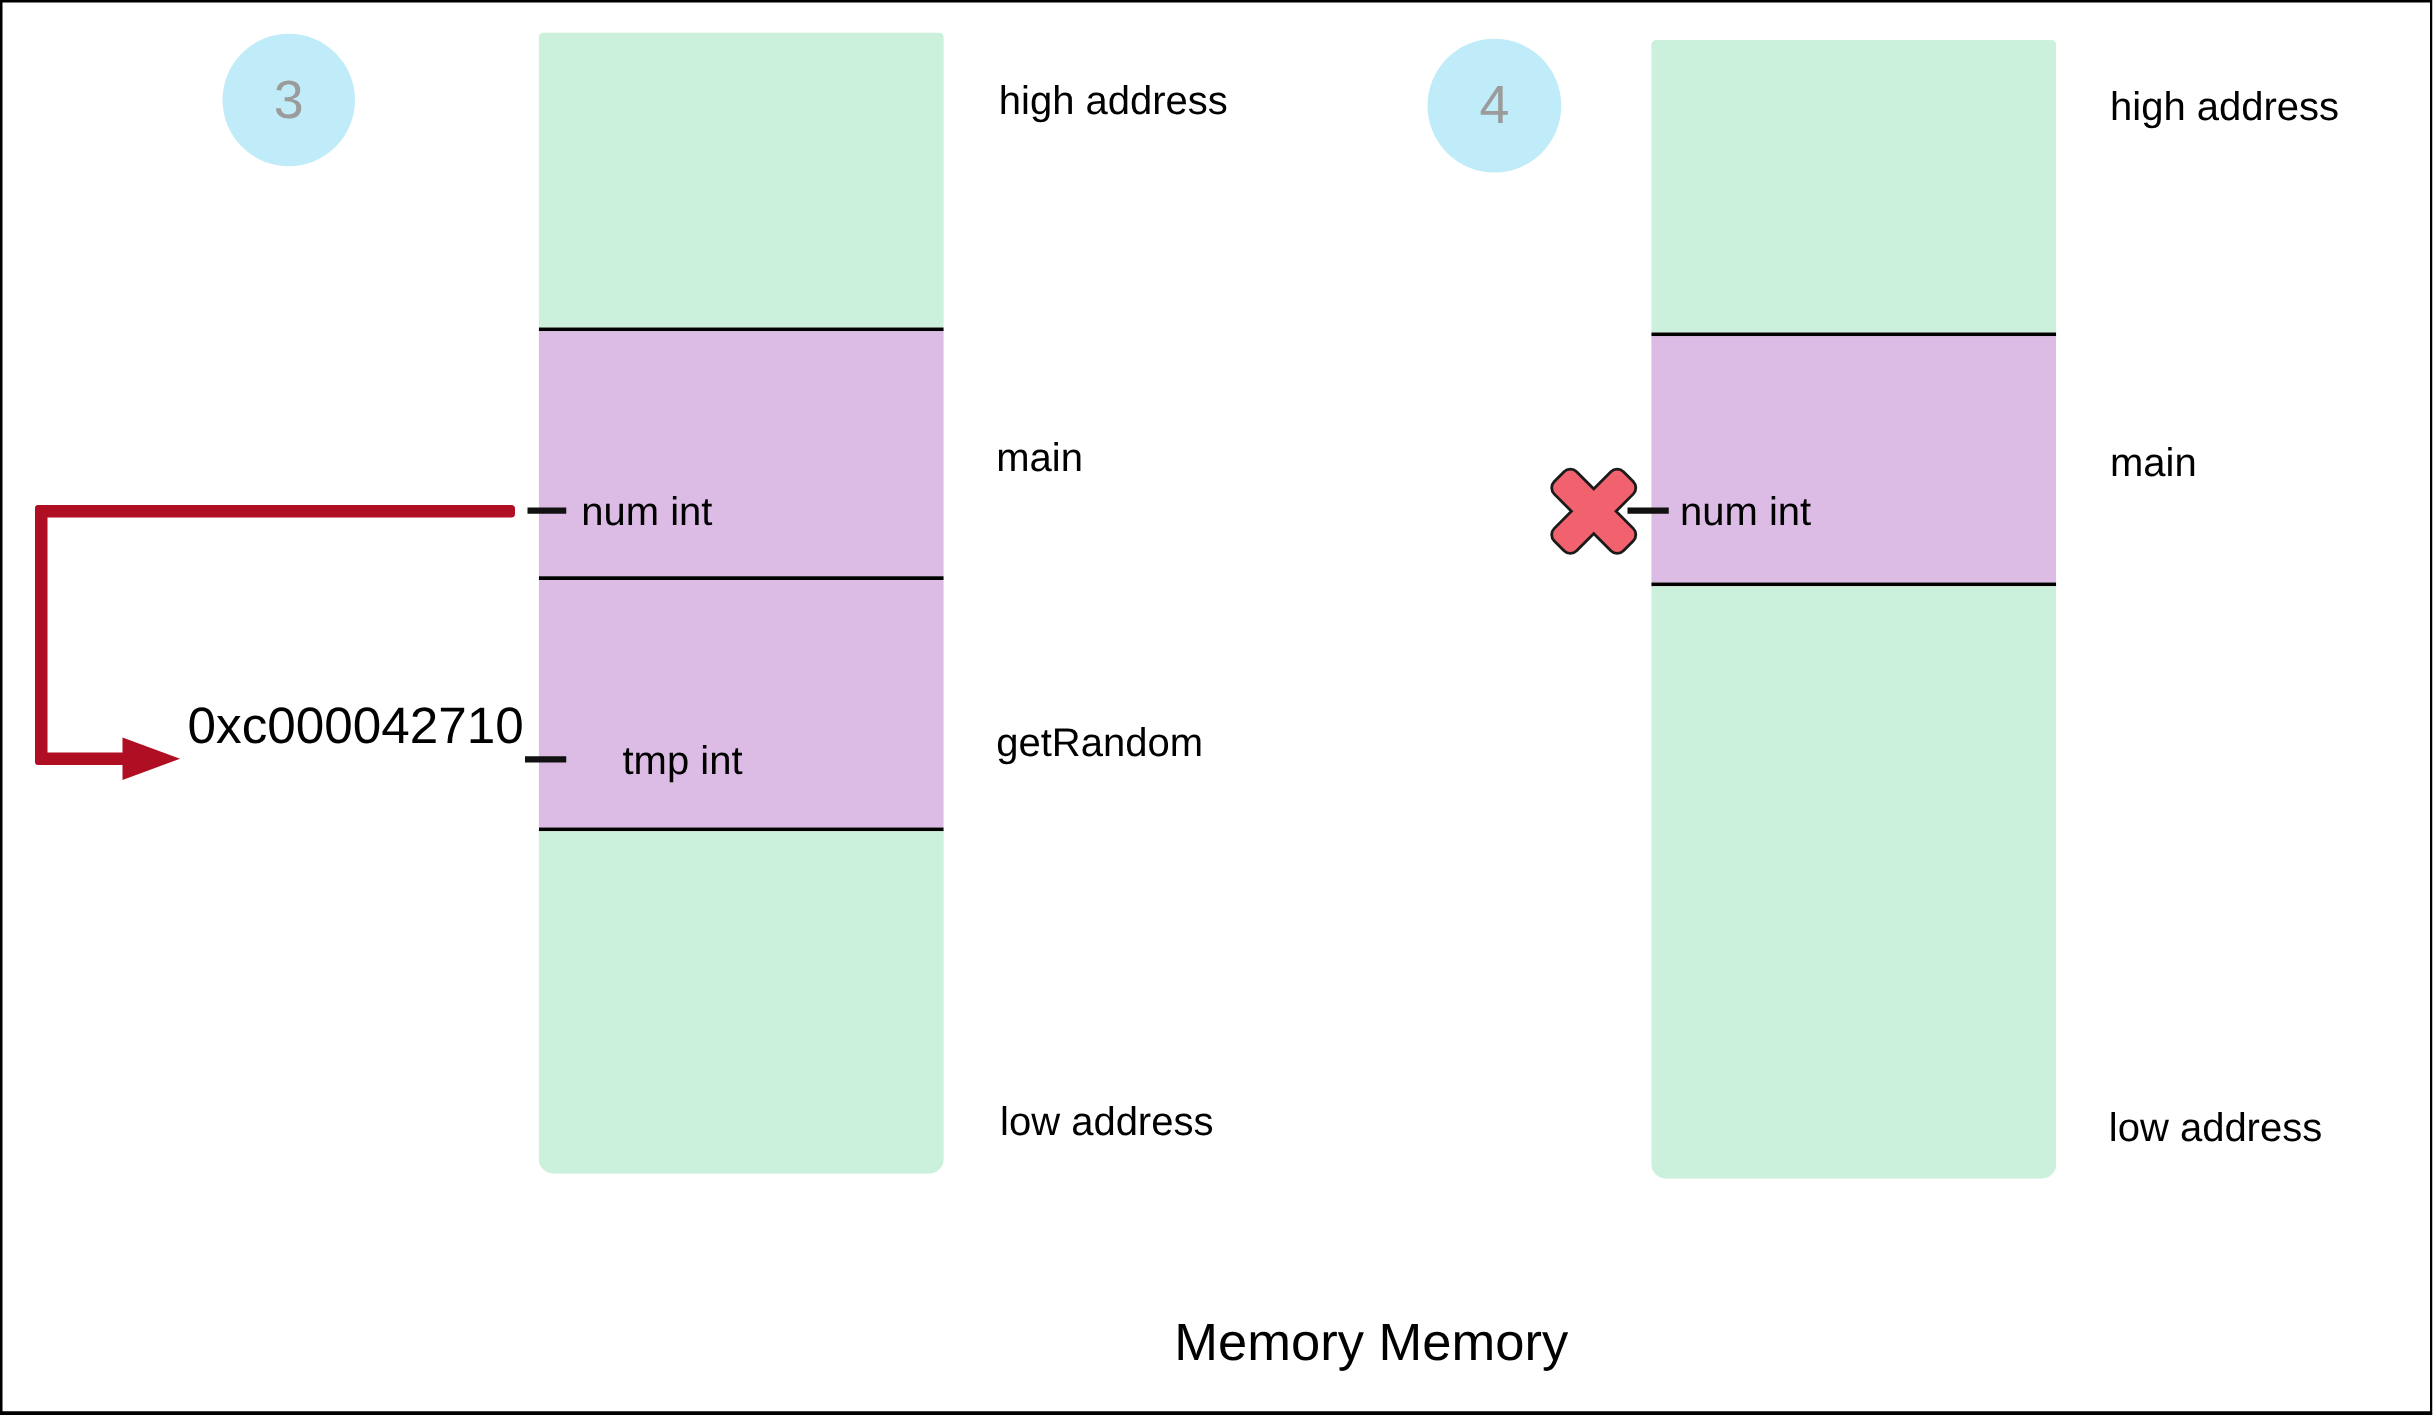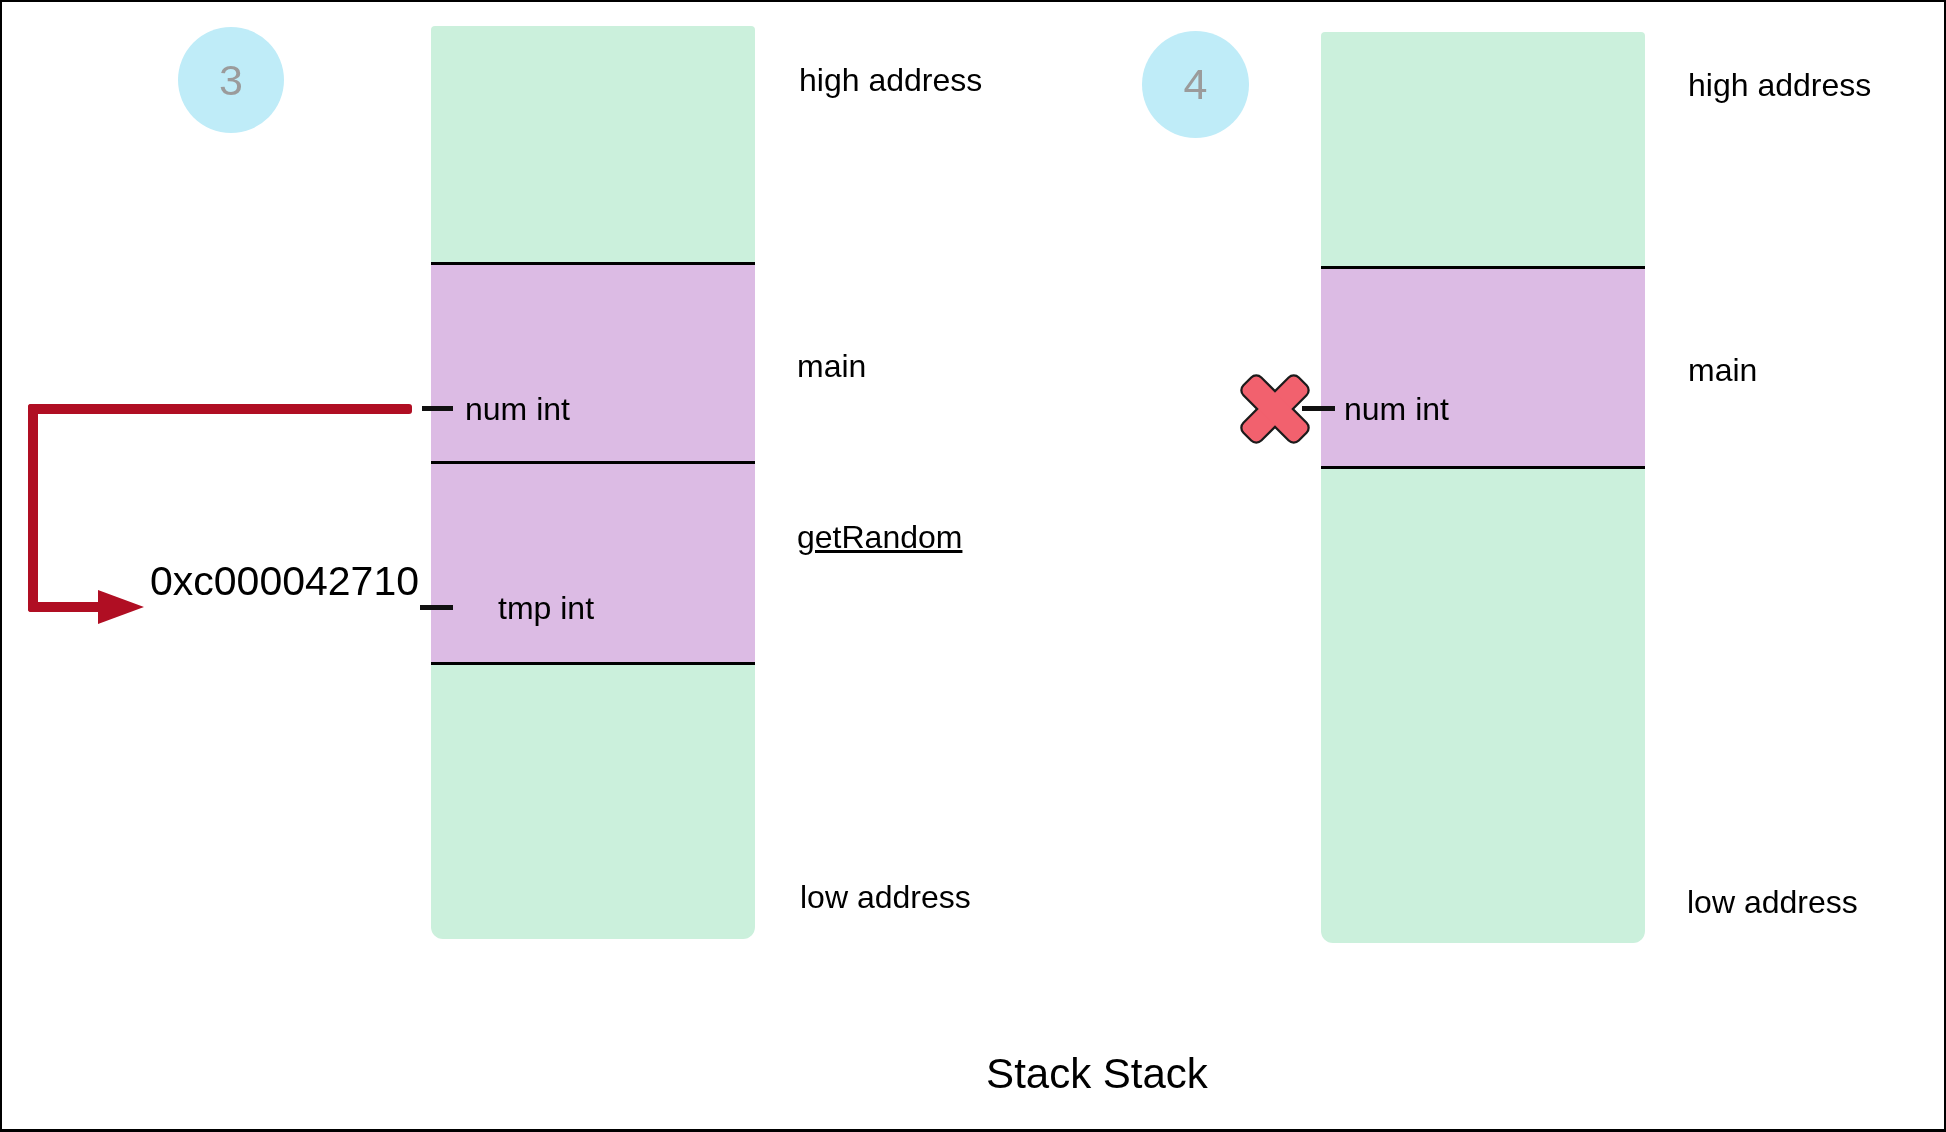--- a/index.html
+++ b/index.html
@@ -52,21 +52,21 @@
   .column-right .s2{height:197px;flex:none;}
   .column-right .s3{flex:1;}
   
   .lbl{
     position:absolute;
     font-size:32px;line-height:1;white-space:nowrap;
     transform:translateY(-50%);
   }
   .lbl-high-l{left:797px;top:78px;}
   .lbl-main-l{left:795px;top:364px;}
-  .lbl-getrandom{left:795px;top:535px;text-decoration:underline;}
+  .lbl-getrandom{left:795px;top:592px;}
   .lbl-low-l{left:798px;top:895px;}
   .lbl-high-r{left:1686px;top:83px;}
   .lbl-main-r{left:1686px;top:368px;}
   .lbl-low-r{left:1685px;top:900px;}
   .var-num-l{left:463px;top:407px;}
   .var-tmp-l{left:462px;top:606px;margin-left:34px;}
   .var-num-r{left:1342px;top:407px;}
   .addr{
     position:absolute;left:148px;top:579px;width:258px;
     font-size:41px;line-height:1;text-align:right;
@@ -154,15 +154,15 @@
 
   <svg class="cross" viewBox="0 0 74 74">
     <g transform="rotate(45 37 37)">
       <rect x="25.5" y="-1" width="23" height="76" rx="6" fill="#f2616e" stroke="#1b1b1b" stroke-width="4.5"></rect>
       <rect x="-1" y="25.5" width="76" height="23" rx="6" fill="#f2616e" stroke="#1b1b1b" stroke-width="4.5"></rect>
       <rect x="25.5" y="-1" width="23" height="76" rx="6" fill="#f2616e"></rect>
       <rect x="-1" y="25.5" width="76" height="23" rx="6" fill="#f2616e"></rect>
     </g>
   </svg>
 
-  <div class="title">Stack Stack</div>
+  <div class="title">Memory Memory</div>
 
 </div>
 
 </body></html>

